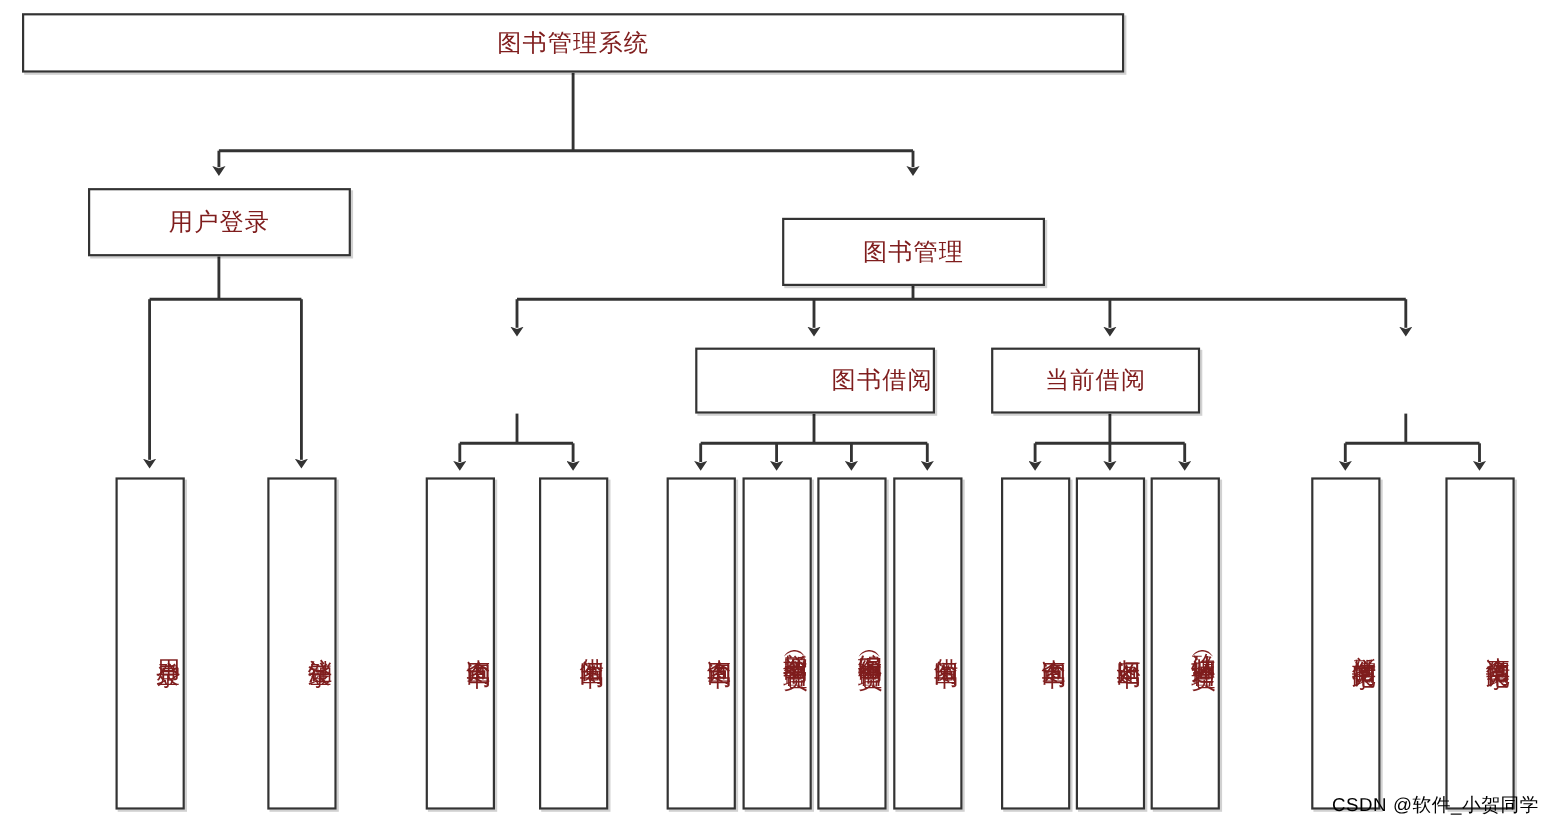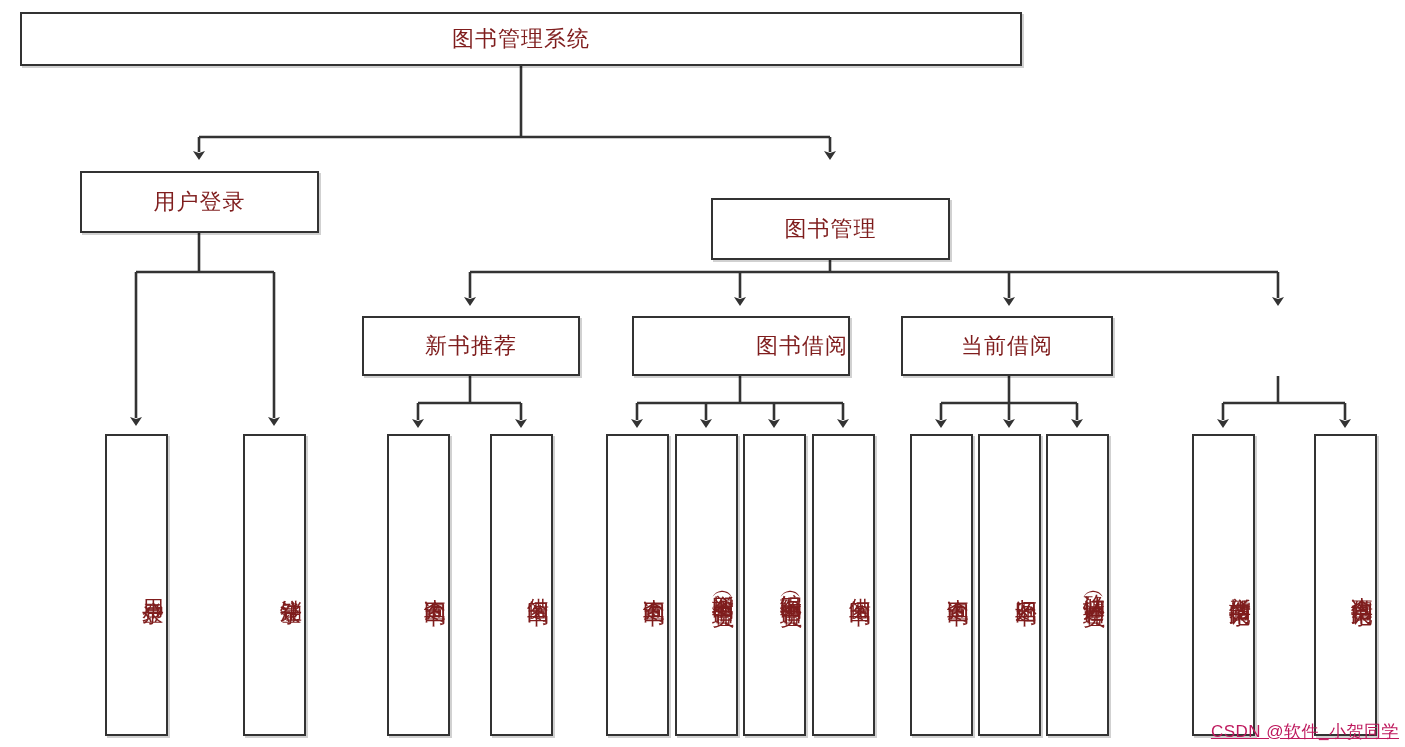--- a/index.html
+++ b/index.html
@@ -58,25 +58,24 @@
     writing-mode: vertical-rl;
     text-orientation: upright;
     display: block;
     text-align: center;
   }
   .watermark {
     position: absolute;
     right: 6px;
     bottom: 4px;
     font-size: 17px;
-    color: #be185d;
+    color: #000000;
     letter-spacing: 0.5px;
     white-space: nowrap;
     z-index: 9;
-    text-decoration: underline;
   }
 </style>
 </head>
 <body>
 
 <div id="canvas">
 
   <svg id="edges" viewBox="0 0 1405 747" width="1405" height="747">
     <defs>
       <marker id="arrow" markerWidth="10" markerHeight="12" refX="1" refY="6" orient="auto" markerUnits="userSpaceOnUse">
@@ -133,29 +132,26 @@
   </div>
 
   <div class="node horiz" style="left:80px; top:171px; width:239px; height:62px;">
     <span>用户登录</span>
   </div>
 
   <div class="node horiz" style="left:711px; top:171px; width:239px; height:62px;margin-top:27px;">
     <span>图书管理</span>
   </div>
 
-  <div class="node horiz" style="left:362px; top:316px; width:218px; height:60px;">
-    <span>新书推荐</span>
-  </div>
 
   <div class="node horiz" style="left:632px; top:316px; width:218px; height:60px;justify-content:flex-end;">
     <span>图书借阅</span>
   </div>
 
-  <div class="node horiz" style="left:901px; top:316px; width:212px; height:60px;">
+  <div class="node horiz" style="left:901px; top:316px; width:190px; height:60px;">
     <span>当前借阅</span>
   </div>
 
 
   <div class="node vert" style="left:105px; top:434px; width:63px; height:302px;">
     <span class="vtext">用户登录</span>
   </div>
 
   <div class="node vert" style="left:243px; top:434px; width:63px; height:302px;">
     <span class="vtext">注销登录</span>

